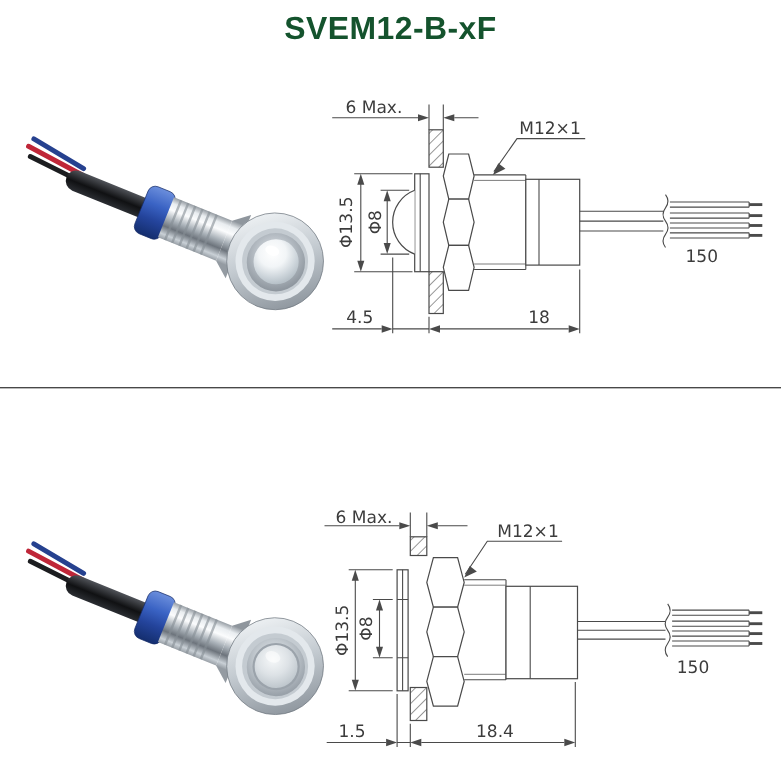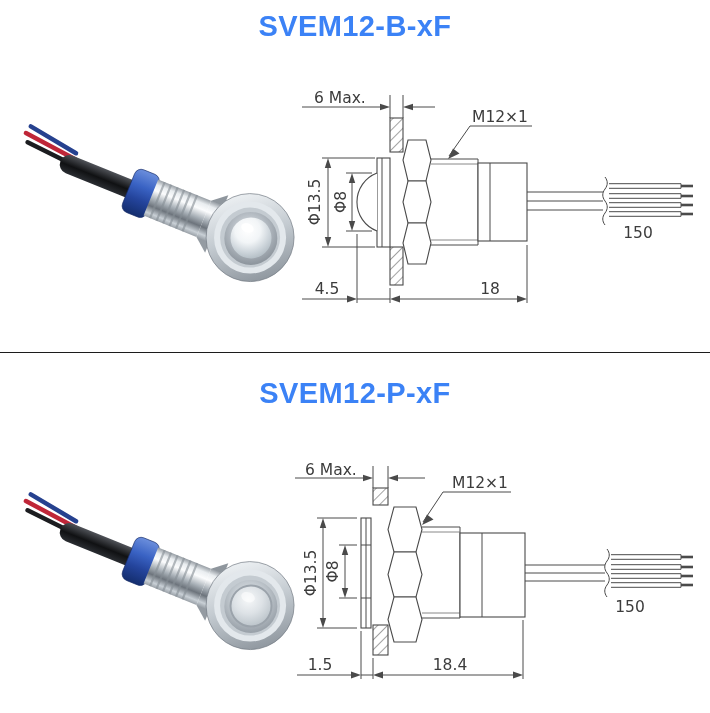--- a/index.html
+++ b/index.html
@@ -1,19 +1,19 @@
 <!DOCTYPE html>
 <html><head>
 <meta charset="utf-8">
 <style>
   html,body{margin:0;padding:0;background:#fff;}
   .page{position:relative;width:710px;height:713px;background:#fff;overflow:hidden;
         font-family:"Liberation Sans",sans-serif;}
   .title{position:absolute;left:0;width:710px;text-align:center;
-         font-size:29px;font-weight:700;letter-spacing:.4px;color:#3b82f6;}
+         font-size:29px;font-weight:700;letter-spacing:.4px;color:#14532d;}
   #title-b{top:10px;}
   #title-p{top:377px;}
   .divider{position:absolute;left:0;top:352px;width:710px;height:0;
            border-top:1.6px solid #1c1c1c;}
   svg.abs{position:absolute;overflow:visible;}
   .ln{stroke:#4a4a4a;stroke-width:1;fill:none;}
   .thin{stroke:#6a6a6a;stroke-width:.8;fill:none;}
   .part{stroke:#4a4a4a;stroke-width:1.1;fill:#ffffff;}
   .hatched{stroke:#4a4a4a;stroke-width:1.1;}
   .arr{fill:#4a4a4a;stroke:none;}
@@ -166,21 +166,20 @@
     <g>
       <path class="ln" d="M90,206 V221 M227,163 V221 M100,217 H217"></path>
       <path class="arr" d="M90,217 L100,213.6 L100,220.4 Z"></path>
       <path class="arr" d="M227,217 L217,213.6 L217,220.4 Z"></path>
       <text class="dim" x="190" y="212" text-anchor="middle">18</text>
     </g>
   </svg>
 
   <div class="divider"></div>
 
-  <div class="title" id="title-p">SVEM12-P-xF</div>
 
   <svg class="abs" style="left:12px;top:468px" width="285" height="205" viewBox="0 0 285 205">
     <defs>
       <linearGradient id="jacketGB" gradientUnits="userSpaceOnUse" x1="0" y1="-10" x2="0" y2="10">
         <stop offset="0" stop-color="#53565c"></stop>
           <stop offset=".55" stop-color="#101113"></stop>
           <stop offset="1" stop-color="#2c2f34"></stop>
       </linearGradient>
       <linearGradient id="blueGB" gradientUnits="userSpaceOnUse" x1="0" y1="-23" x2="0" y2="23">
         <stop offset="0" stop-color="#6b8edc"></stop>

